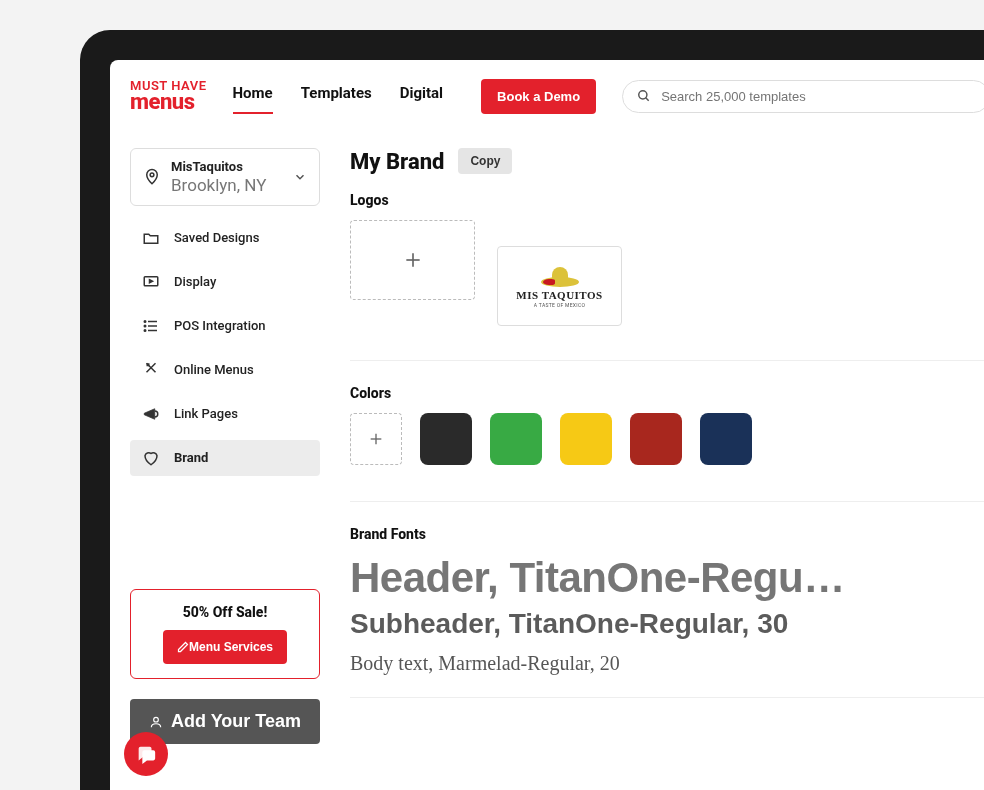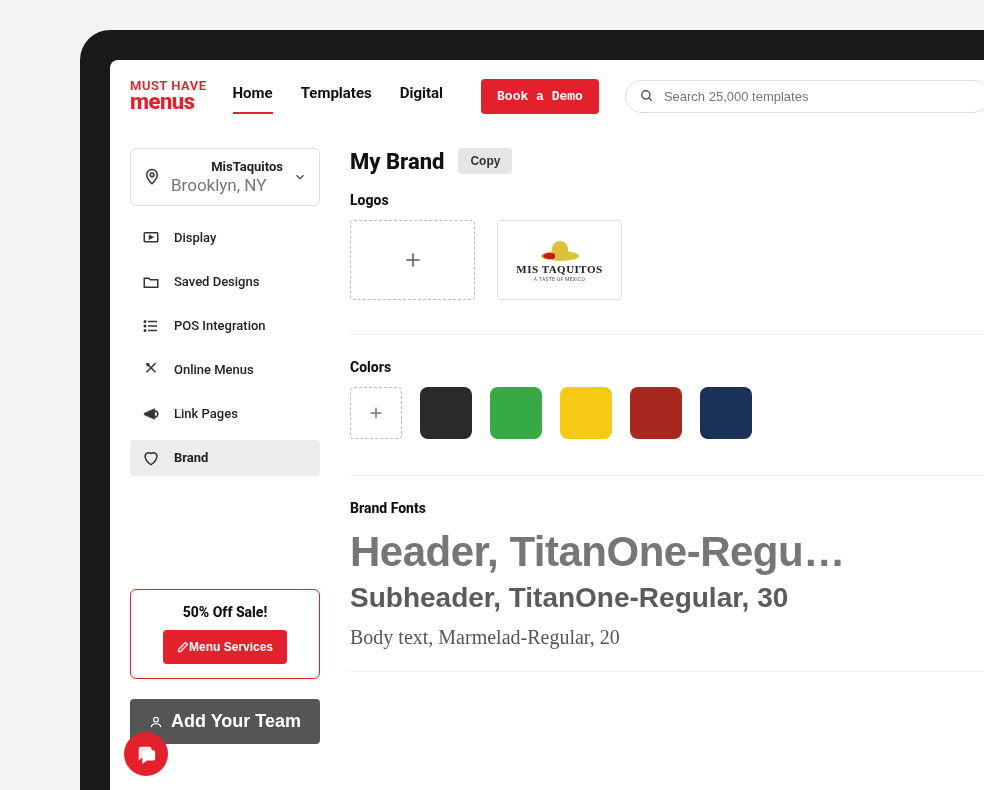--- a/index.html
+++ b/index.html
@@ -74,21 +74,20 @@
   .book-demo {
     background: #e3212c;
     color: #fff;
     border: none;
     padding: 10px 16px;
     border-radius: 4px;
     font-size: 13px;
     font-weight: 700;
     margin-left: 30px;
     cursor: pointer;
-    font-family: Liberation Mono, monospace;
   }
   .searchbox {
     flex: 1;
     display: flex;
     align-items: center;
     border: 1px solid #ddd;
     border-radius: 20px;
     padding: 8px 14px;
     margin-left: 18px;
     gap: 10px;
@@ -129,21 +128,20 @@
     margin-bottom: 6px;
   }
   .location-box .loc-text {
     flex: 1;
     line-height: 1.2;
   }
   .location-box .loc-name {
     font-size: 13px;
     font-weight: 700;
     color: #222;
-    text-align: right;
   }
   .location-box .loc-sub {
     font-size: 17px;
     color: #777;
   }
   .chev { font-size: 14px; color: #555; }
   .side-item {
     display: flex;
     align-items: center;
     gap: 14px;
@@ -262,20 +260,21 @@
     border: 1px solid #ddd;
     border-radius: 4px;
     background: #fff;
     display: flex;
     flex-direction: column;
     align-items: center;
     justify-content: center;
     cursor: pointer;
     overflow: hidden;
     padding: 6px;
+    margin-top: 26px;
   }
   .sombrero { width: 38px; height: 22px; position: relative; margin-bottom: 2px;}
   .sombrero .brim {
     position: absolute; bottom: 0; left: 0; width: 38px; height: 10px;
     background: #dcc23a; border-radius: 50%;
   }
   .sombrero .top {
     position: absolute; bottom: 4px; left: 11px; width: 16px; height: 16px;
     background: #dcc23a; border-radius: 50% 50% 20% 20%;
   }
@@ -383,30 +382,30 @@
             <div class="loc-name">MisTaquitos</div>
             <div class="loc-sub">Brooklyn, NY</div>
           </div>
           <svg class="chev" width="14" height="14" viewBox="0 0 24 24" fill="none" stroke="#555" stroke-width="2.5">
               <polyline points="6 9 12 15 18 9"></polyline>
             </svg>
         </div>
 
         <div class="side-item">
           <svg class="side-icon" viewBox="0 0 24 24" fill="none" stroke="#333" stroke-width="2">
+              <path d="M3 7h6l2 2h10v10H3z"></path>
+            </svg>
+          <span>Saved Designs</span>
+        </div>
+        <div class="side-item">
+          <svg class="side-icon" viewBox="0 0 24 24" fill="none" stroke="#333" stroke-width="2">
               <rect x="3" y="5" width="18" height="12" rx="1"></rect>
               <polygon points="10 9 14 11 10 13" fill="#333"></polygon>
             </svg>
           <span>Display</span>
-        </div>
-        <div class="side-item">
-          <svg class="side-icon" viewBox="0 0 24 24" fill="none" stroke="#333" stroke-width="2">
-              <path d="M3 7h6l2 2h10v10H3z"></path>
-            </svg>
-          <span>Saved Designs</span>
         </div>
         <div class="side-item">
           <svg class="side-icon" viewBox="0 0 24 24" fill="none" stroke="#333" stroke-width="2">
               <line x1="8" y1="6" x2="20" y2="6"></line>
               <line x1="8" y1="12" x2="20" y2="12"></line>
               <line x1="8" y1="18" x2="20" y2="18"></line>
               <circle cx="4" cy="6" r="1" fill="#333"></circle>
               <circle cx="4" cy="12" r="1" fill="#333"></circle>
               <circle cx="4" cy="18" r="1" fill="#333"></circle>
             </svg>

